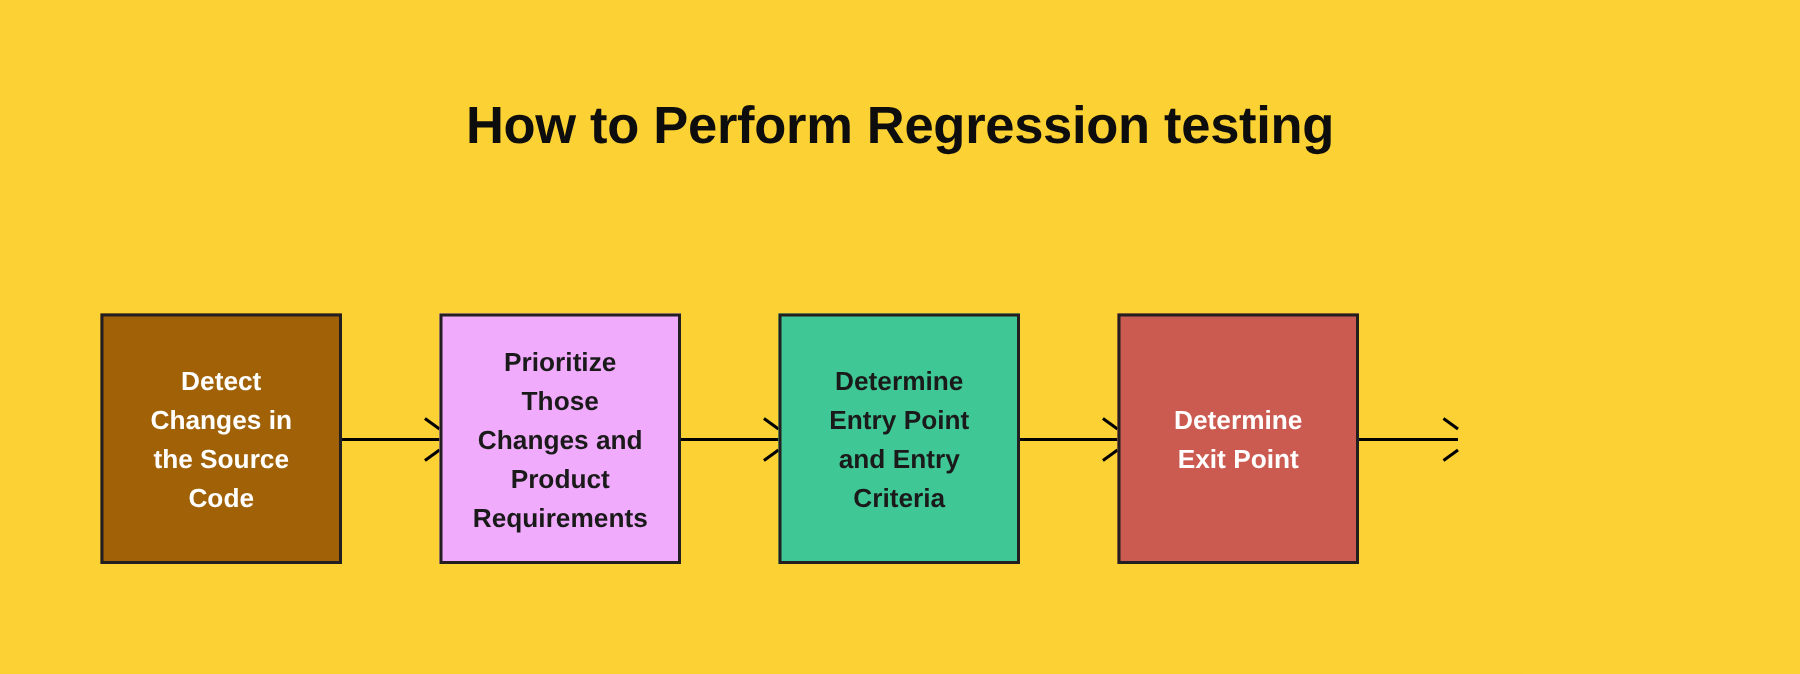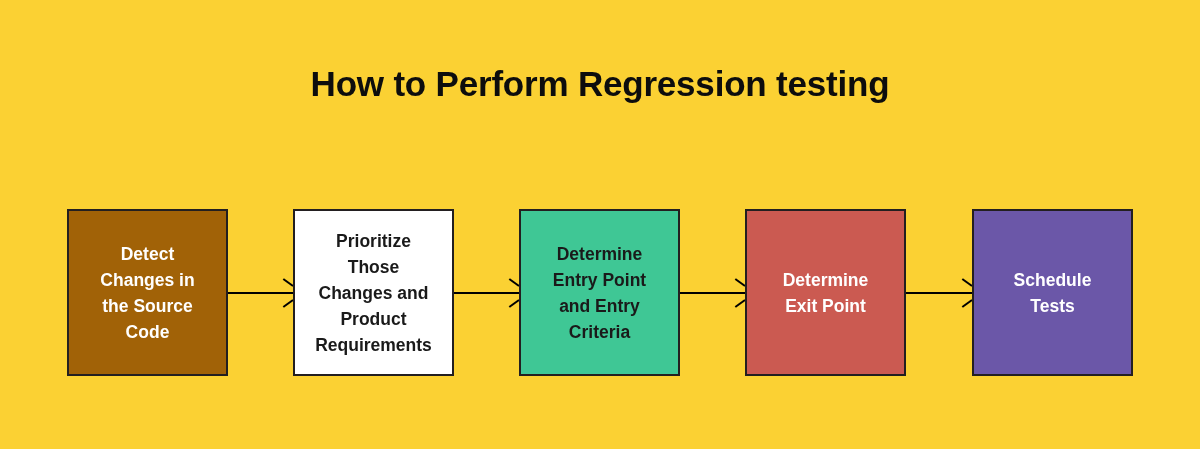--- a/index.html
+++ b/index.html
@@ -115,21 +115,21 @@
     <div class="node n0" style="background: #a16207; border-color: rgb(35, 31, 32);">
       <span class="node-label" style="color: rgb(255, 255, 255);">Detect
 Changes in
 the Source
 Code</span>
     </div>
 
     <div class="connector c0" style="background: rgb(0, 0, 0);"></div>
     <div class="arrowhead a0"></div>
 
-    <div class="node n1" style="background: #ffffff; border-color: rgb(35, 31, 32);">
+    <div class="node n1" style="background: #f0abfc; border-color: rgb(35, 31, 32);">
       <span class="node-label" style="color: rgb(26, 26, 26);">Prioritize
 Those
 Changes and
 Product
 Requirements</span>
     </div>
 
     <div class="connector c1" style="background: rgb(0, 0, 0);"></div>
     <div class="arrowhead a1"></div>
 
@@ -144,19 +144,15 @@
     <div class="arrowhead a2"></div>
 
     <div class="node n3" style="background: rgb(203, 90, 81); border-color: rgb(35, 31, 32);">
       <span class="node-label" style="color: rgb(255, 255, 255);">Determine
 Exit Point</span>
     </div>
 
     <div class="connector c3" style="background: rgb(0, 0, 0);"></div>
     <div class="arrowhead a3"></div>
 
-    <div class="node n4" style="background: rgb(107, 87, 168); border-color: rgb(35, 31, 32);">
-      <span class="node-label" style="color: rgb(255, 255, 255);">Schedule
-Tests</span>
-    </div>
 
   </div>
 </div>
 
 </body></html>

